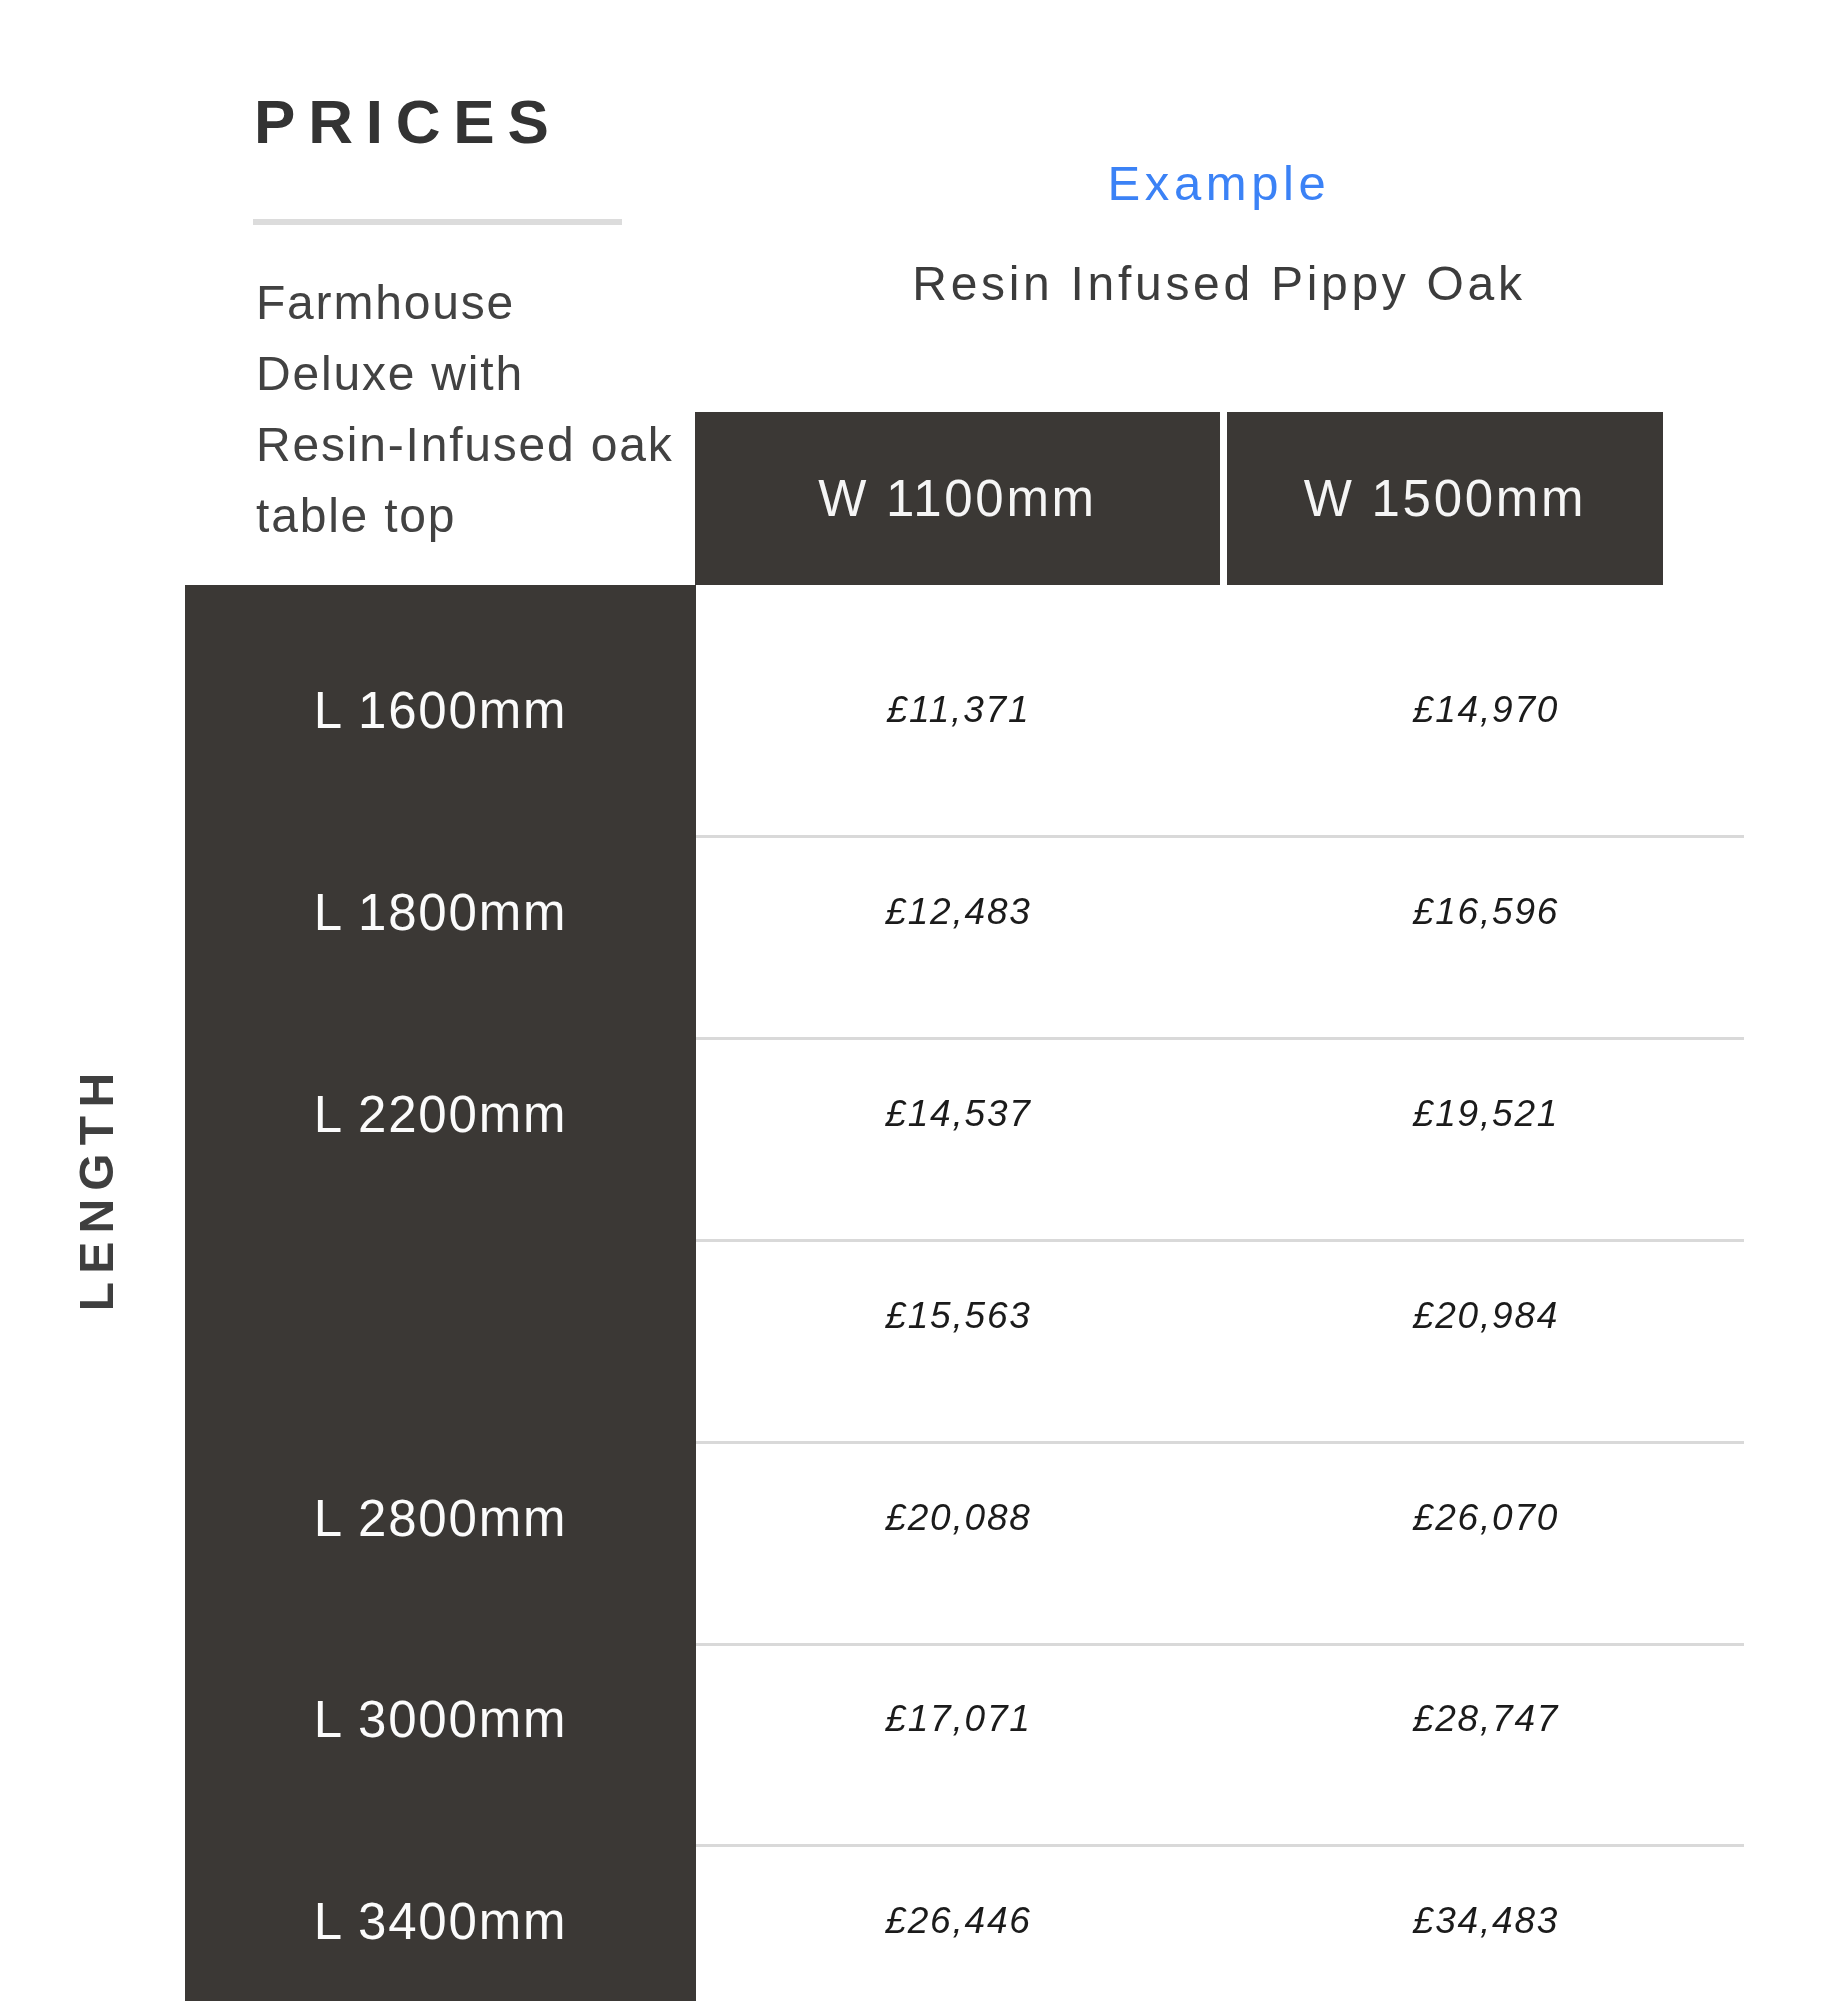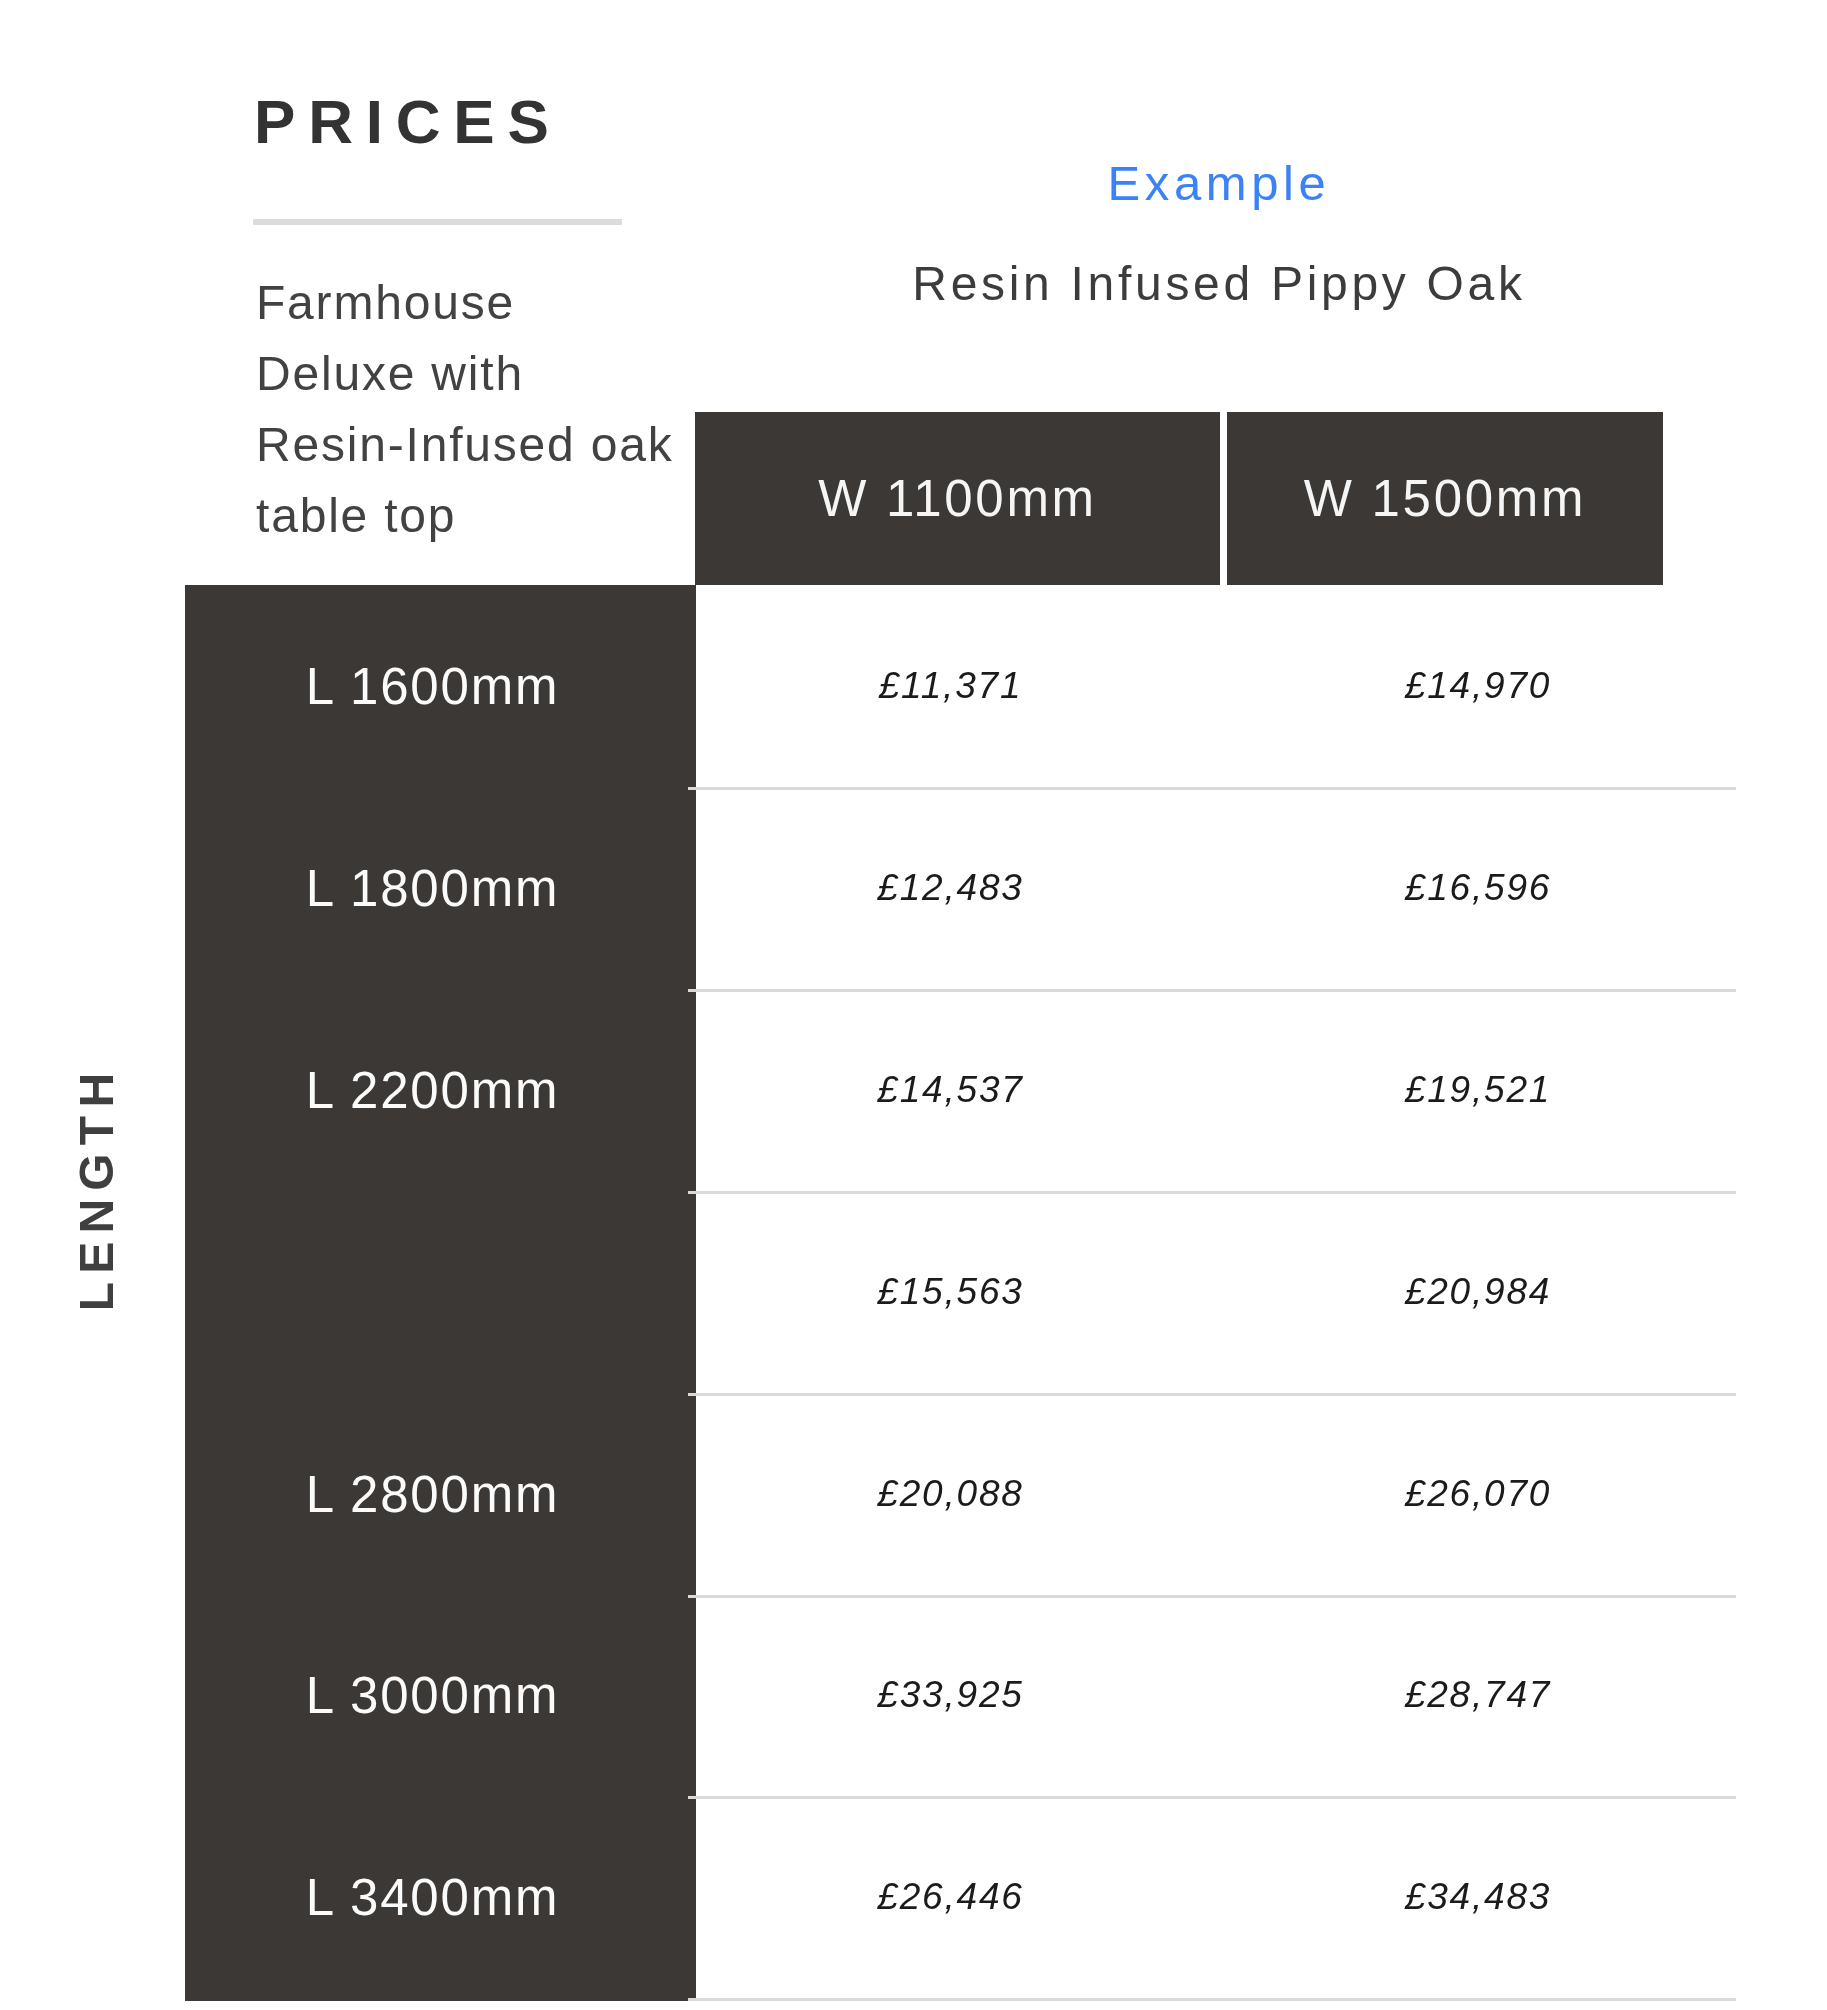--- a/index.html
+++ b/index.html
@@ -87,22 +87,22 @@
     letter-spacing: 2.7px;
     display: flex; align-items: center; justify-content: center;
     white-space: nowrap;
   }
   .col-header-1 { left: 695px;  width: 525px; }
   .col-header-2 { left: 1227px; width: 436px; }
 
   
   .row {
     position: absolute;
-    left: 177px;
-    width: 1559px; height: 202px;
+    left: 185px;
+    width: 1559px; height: 250px;
   }
   .row:nth-child(1) { top: 585px; }
   .row:nth-child(2) { top: 787px; }
   .row:nth-child(3) { top: 989px; }
   .row:nth-child(4) { top: 1191px; }
   .row:nth-child(5) { top: 1393px; }
   .row:nth-child(6) { top: 1594px; }
   .row:nth-child(7) { top: 1796px; }
 
   .row .len {
@@ -184,21 +184,21 @@
       <div class="sep"></div>
     </div>
     <div class="row">
       <div class="len">L 2800mm</div>
       <div class="price p1">£20,088</div>
       <div class="price p2">£26,070</div>
       <div class="sep"></div>
     </div>
     <div class="row">
       <div class="len">L 3000mm</div>
-      <div class="price p1">£33,925</div>
+      <div class="price p1">£17,071</div>
       <div class="price p2">£28,747</div>
       <div class="sep"></div>
     </div>
     <div class="row">
       <div class="len">L 3400mm</div>
       <div class="price p1">£26,446</div>
       <div class="price p2">£34,483</div>
       <div class="sep"></div>
     </div>
   </div>

